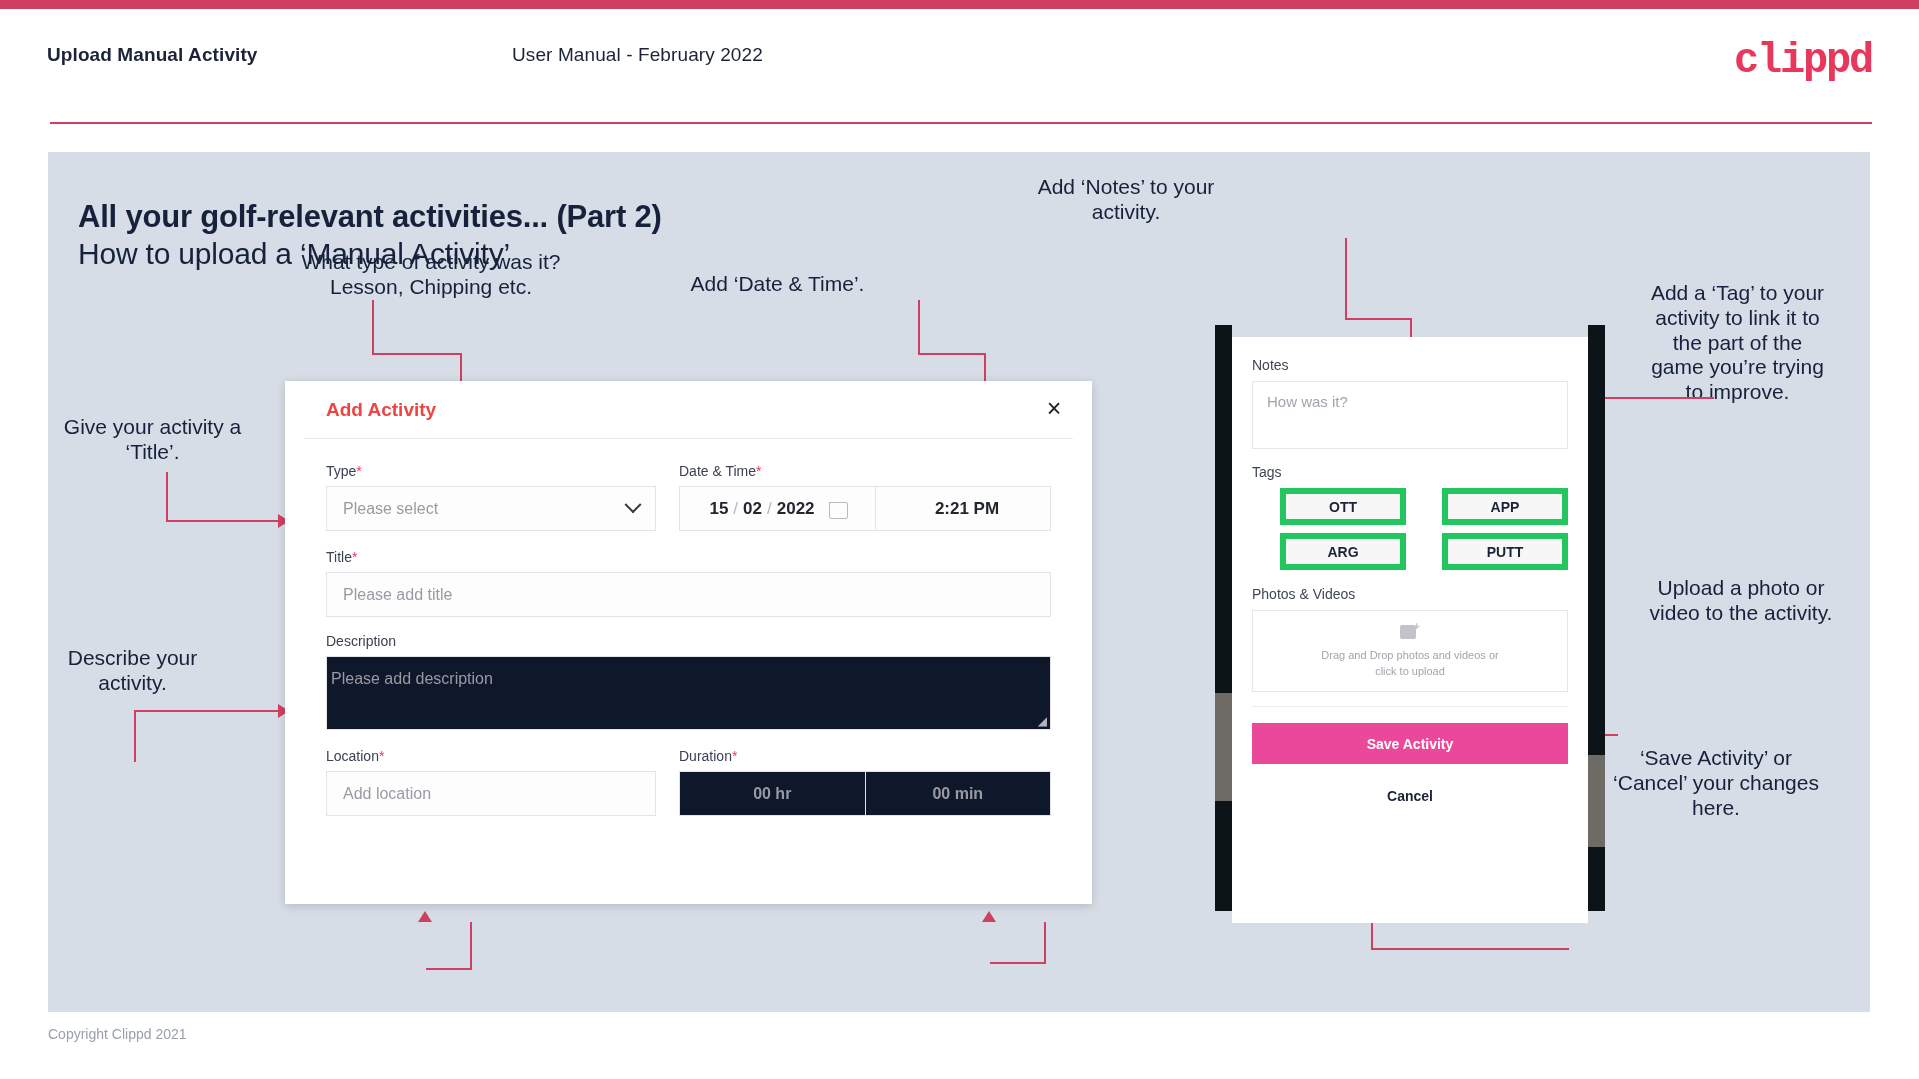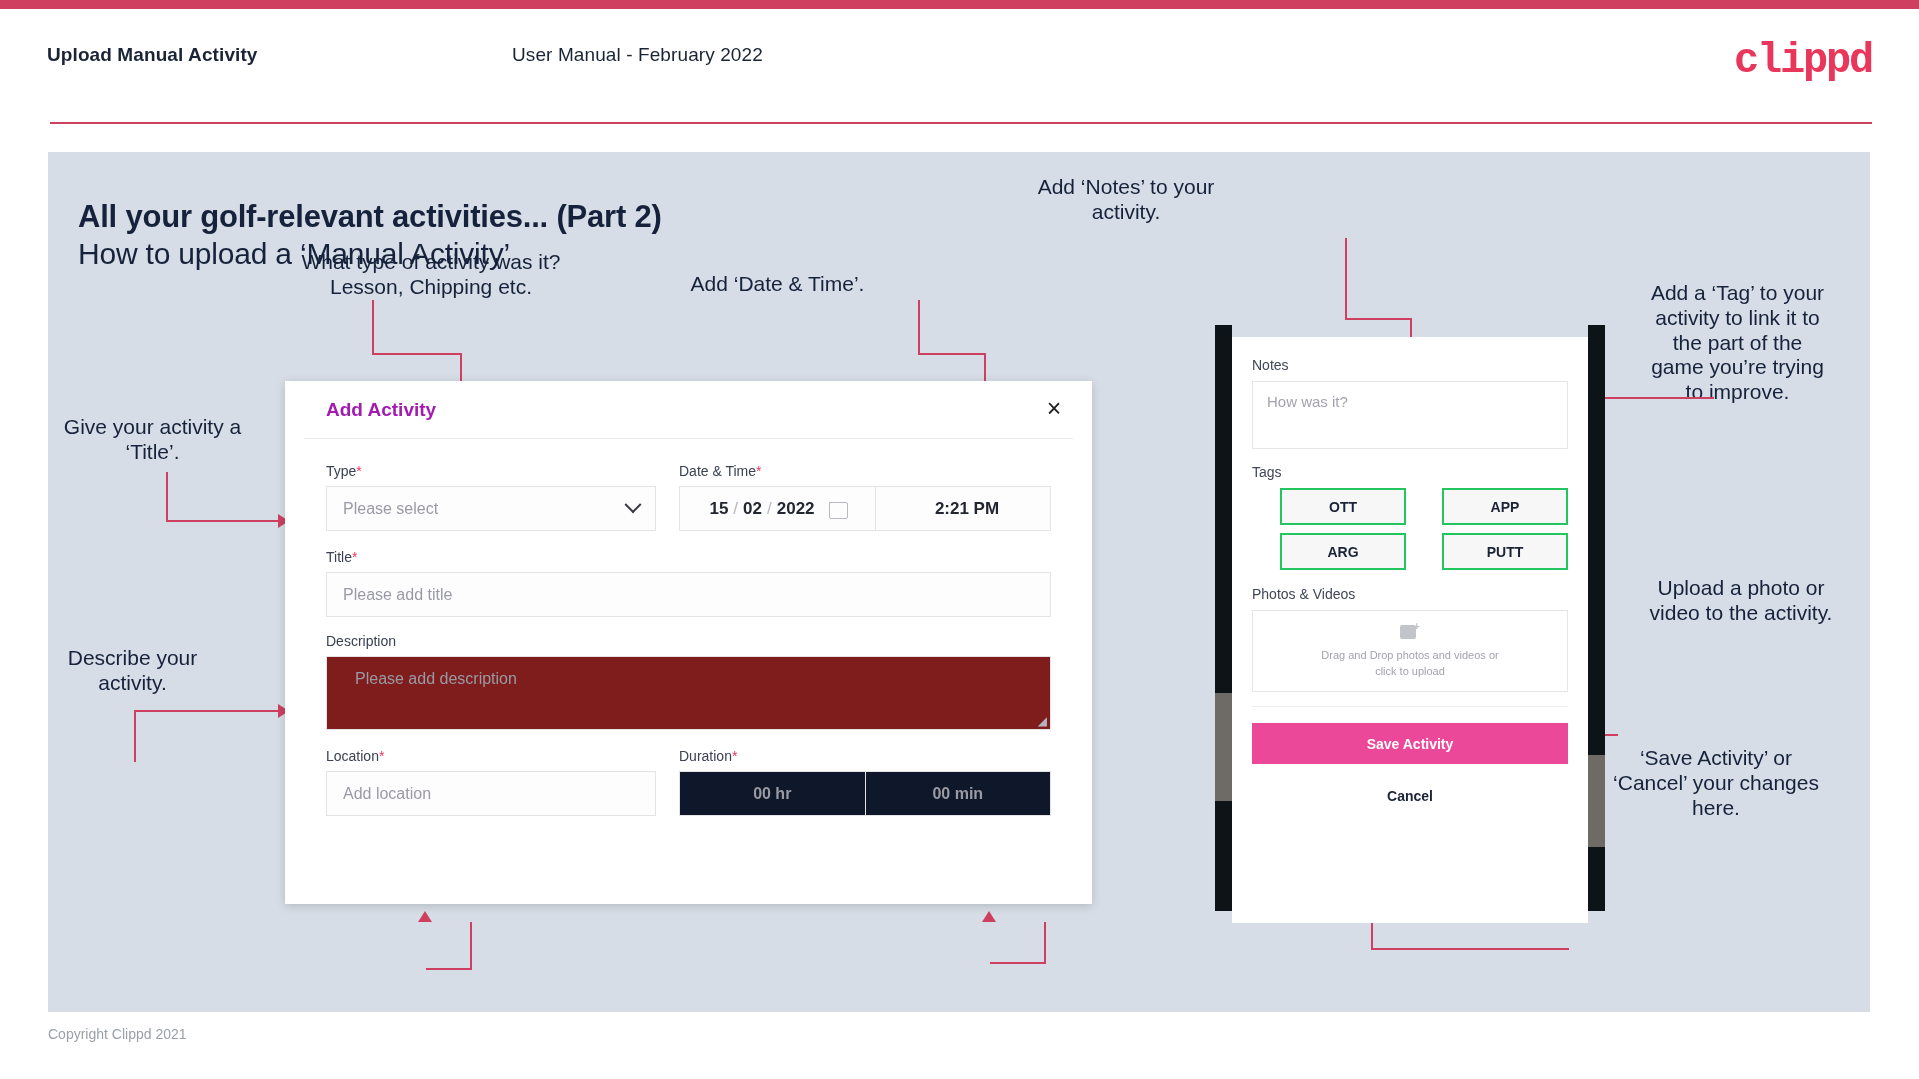--- a/index.html
+++ b/index.html
@@ -75,21 +75,21 @@
     background: #ffffff;
     box-shadow: 0 2px 9px rgba(0,0,0,.16);
   }
   .dialog-head {
     position: relative; height: 58px;
     border-bottom: 1px solid #e9e9ee;
     margin: 0 19px;
   }
   .dialog-title {
     position: absolute; left: 22px; top: 18px;
-    font-size: 19px; font-weight: 700; color: #a21caf;
+    font-size: 19px; font-weight: 700; color: #ef4444;
   }
   .dialog-close {
     position: absolute; right: 4px; top: 12px;
     width: 30px; height: 30px; line-height: 30px; text-align: center;
     font-size: 25px; color: #222; cursor: pointer; font-weight: 300;
   }
   .dialog-body { padding: 0 41px; }
 
   .field-label {
     font-size: 14px; color: #3a4152; margin-bottom: 7px; font-weight: 400;
@@ -124,22 +124,22 @@
   .cal-ico:after {
     content:""; position:absolute; left:0; top:2px; width:17px; height:4px;
     border-top: 1.6px solid #b9b9c2;
   }
   .dt-time {
     flex: 1; height: 45px; border: 1px solid #e3e3e8;
     background: #fdfdfd; display: flex; align-items: center; justify-content: center;
     font-size: 17px; color: #22262f; font-weight: 700; padding-left: 8px;
   }
   .textarea-ctl {
-    height: 74px; border: 1px solid #e3e3e8; background: #7f1d1d;
-    padding: 13px 28px; font-size: 16px; color: #9a9aa4; position: relative;
+    height: 74px; border: 1px solid #e3e3e8; background: #0f172a;
+    padding: 13px 4px; font-size: 16px; color: #9a9aa4; position: relative;
   }
   .resize-grip {
     position: absolute; right: 3px; bottom: 2px; width: 11px; height: 11px;
     color: #b4b4bc; font-size: 12px; line-height: 11px; text-align: right;
   }
   .dur-wrap { display: flex; width: 372px; }
   .dur-cell {
     flex: 1; height: 45px; border: 1px solid #e3e3e8; background: #0f172a;
     display: flex; align-items: center; justify-content: center;
     font-size: 16px; color: #9a9aa4; font-weight: bold;
@@ -166,21 +166,21 @@
     position: absolute; left: 17px; top: 12px; width: 356px; height: 586px;
     background: #ffffff; padding: 20px 20px 0 20px;
   }
   .m-label { font-size: 14px; color: #3f4654; margin-bottom: 8px; }
   .m-notes {
     height: 68px; border: 1px solid #e6e6ea; background:#fff;
     padding: 11px 14px; font-size: 15px; color: #a3a3ac;
   }
   .m-taggrid { display: grid; grid-template-columns: 1fr 1fr; gap: 8px; }
   .m-tag {
-    height: 37px; border: 2px solid #22c55e; background: #f7f7f8;
+    height: 37px; border: 6px solid #22c55e; background: #f7f7f8;
     display: flex; align-items: center; justify-content: center;
     font-size: 14px; font-weight: 700; color: #1b2437; cursor: pointer; margin-left: 28px;
   }
   .m-drop {
     height: 82px; border: 1px solid #e6e6ea; background:#fff;
     display: flex; flex-direction: column; align-items: center; justify-content: center;
     gap: 8px; cursor: pointer;
   }
   .m-drop-text { font-size: 11px; color: #a3a3ac; text-align: center; line-height: 1.45; }
   .img-ico { width: 20px; height: 17px; position: relative; }

